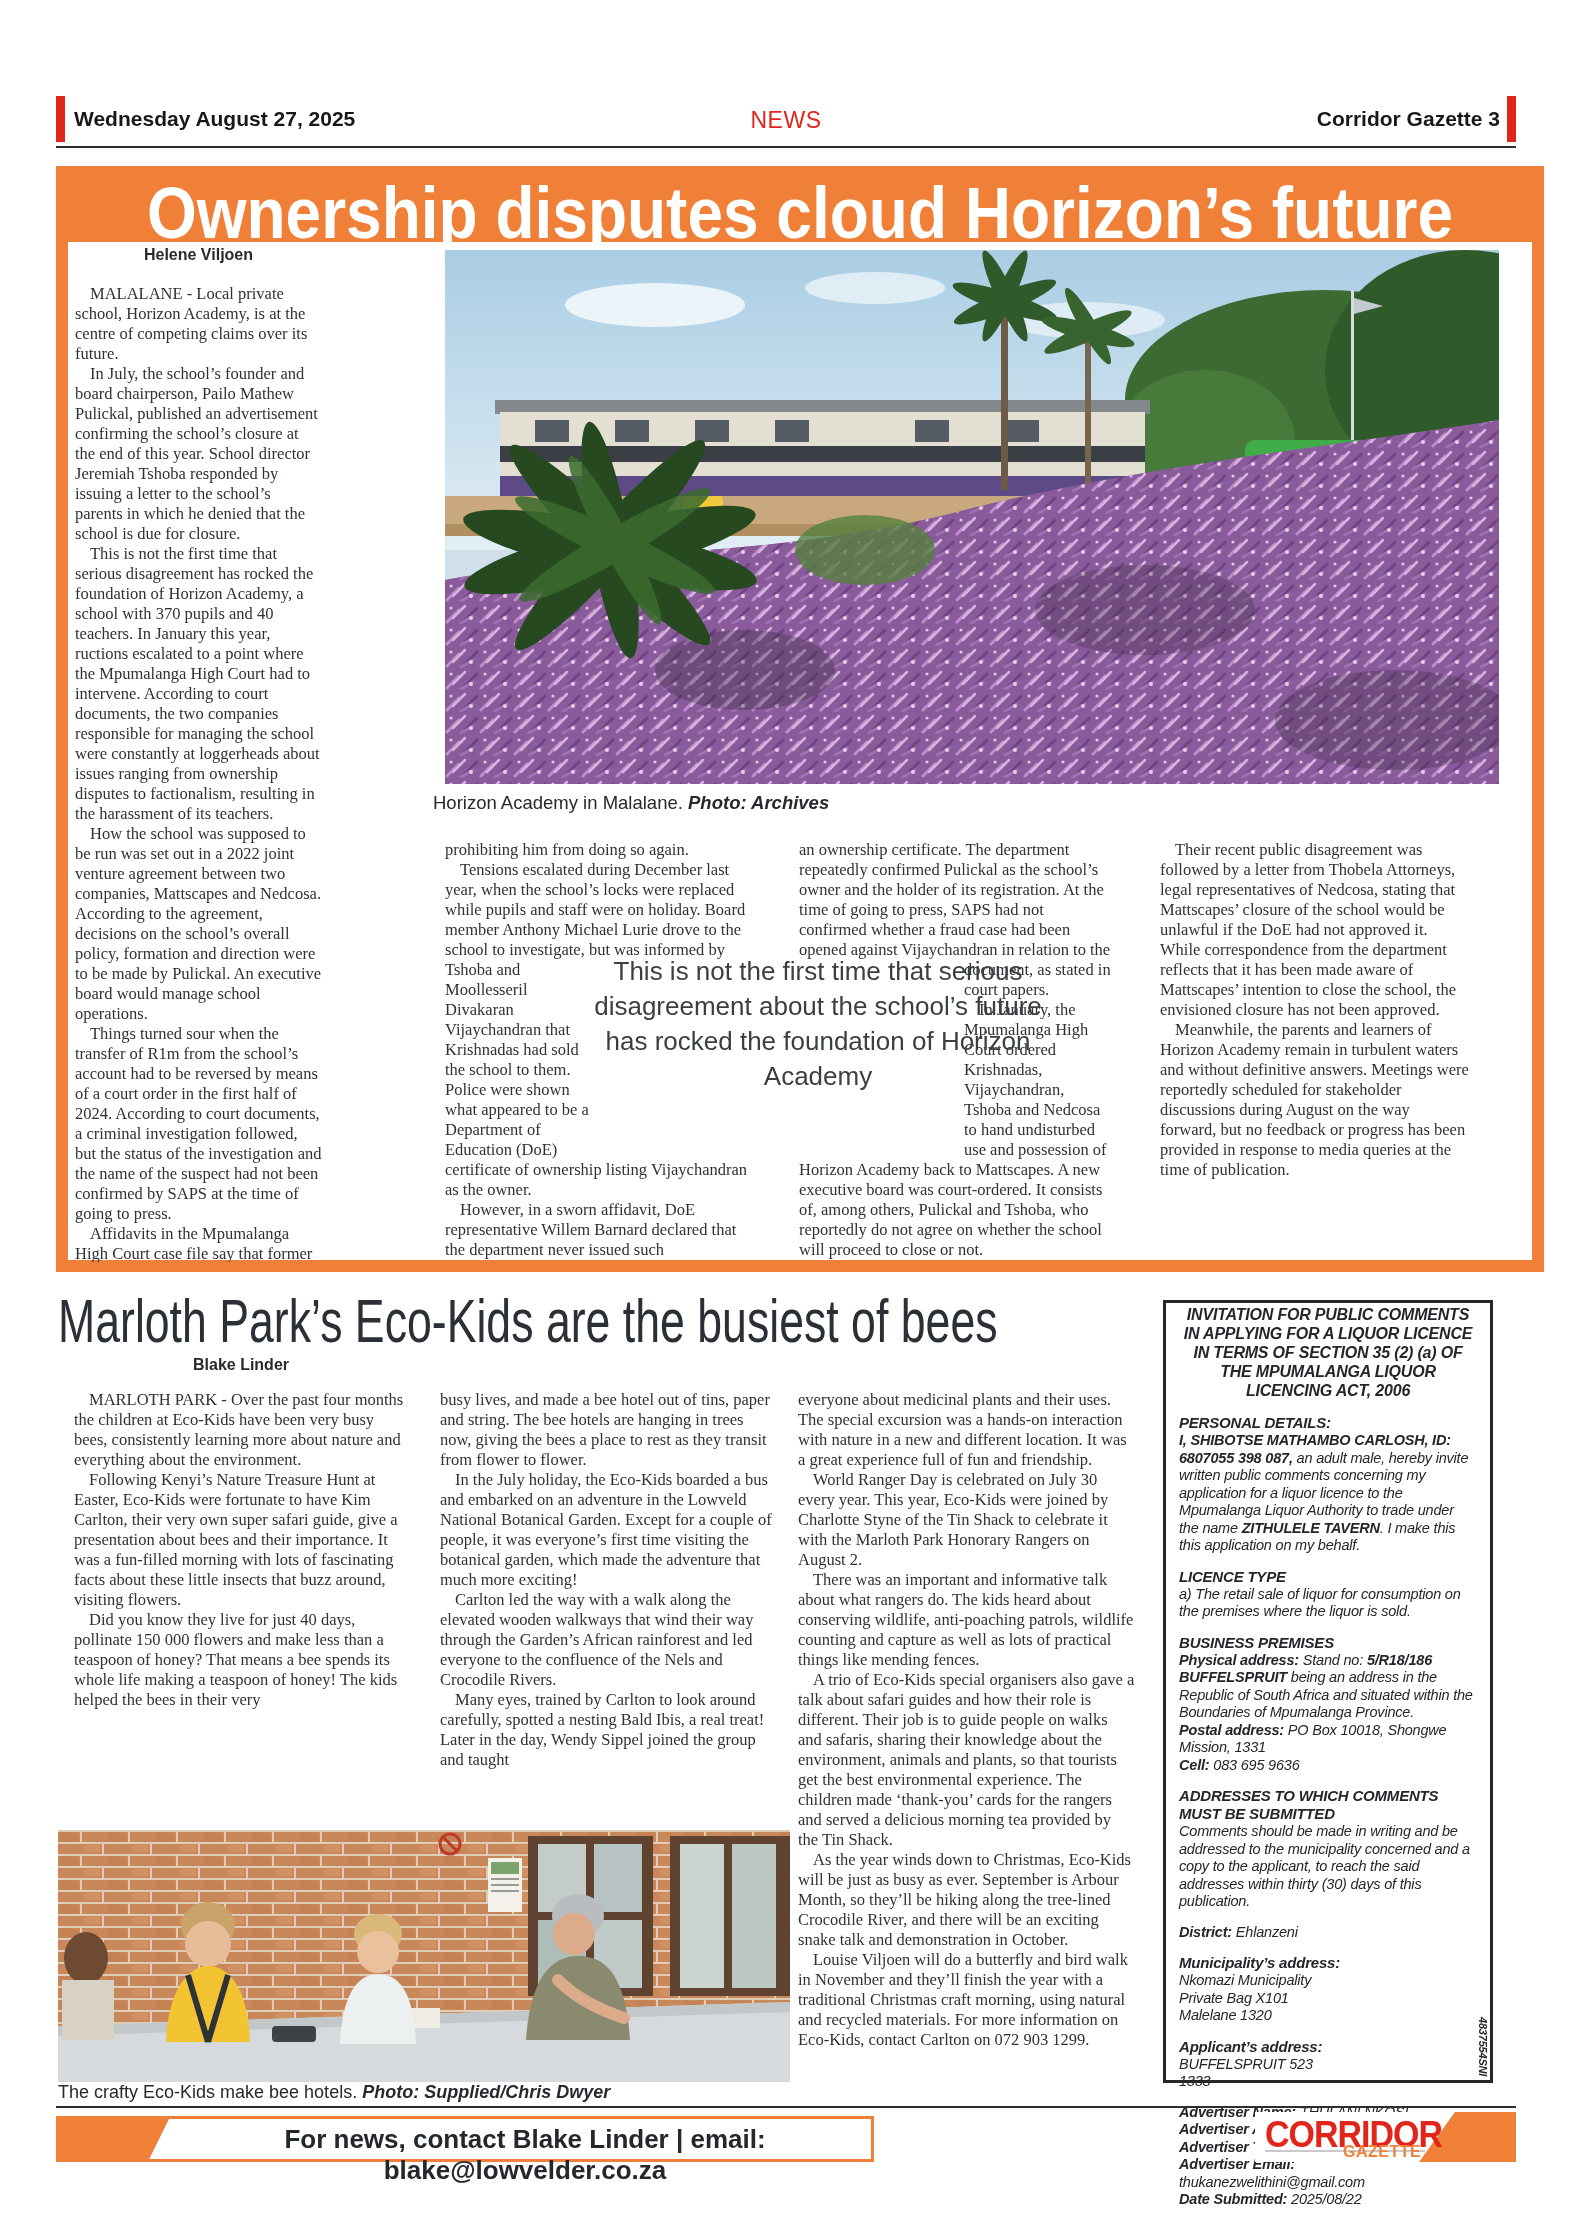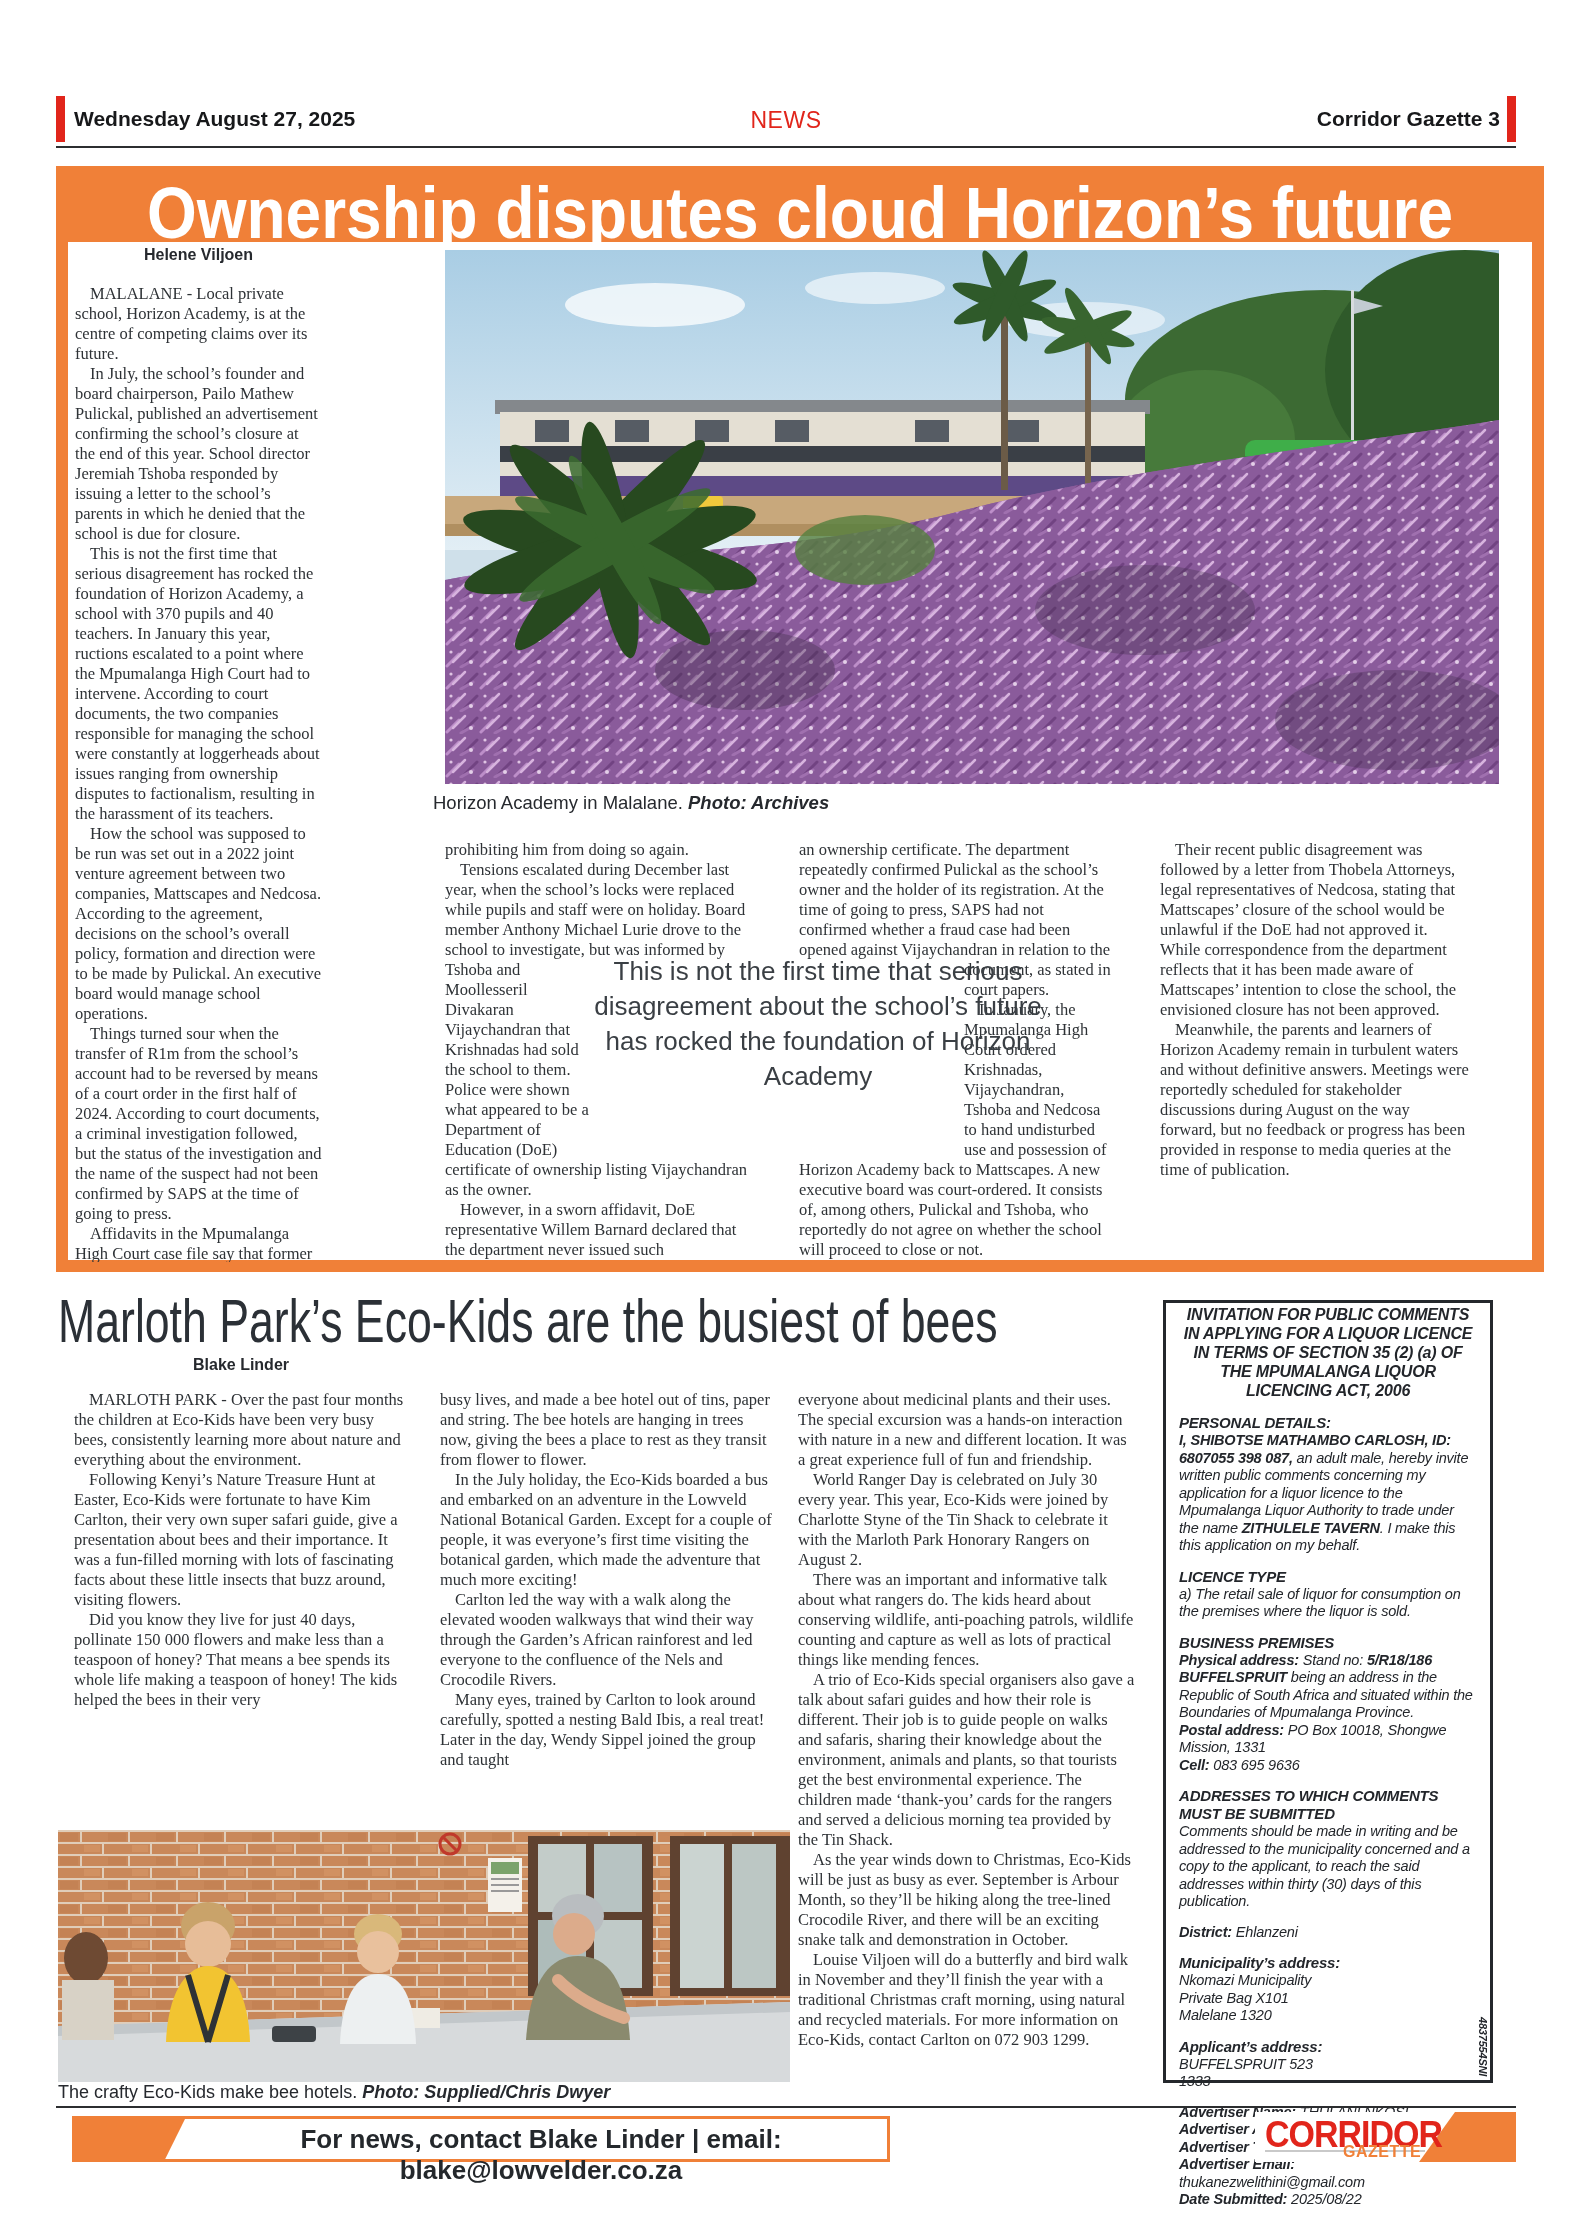--- a/index.html
+++ b/index.html
@@ -36,21 +36,21 @@
      box-sizing:border-box;padding:2px 13px 10px 13px;color:#23262b;letter-spacing:-.2px;font-style:italic;}
   .notice .title{font-size:16px;font-weight:bold;text-align:center;line-height:19px;margin-bottom:14px;}
   .notice .sec{margin-bottom:13px;font-size:14.5px;line-height:17.5px;}
   .notice h4{margin:0;font-size:15px;line-height:18px;}
   .notice b{font-weight:bold;}
   .notice-ref{position:absolute;right:1px;bottom:4px;writing-mode:vertical-rl;font-size:11px;font-weight:bold;color:#23262b;}
   
   .photo2{position:absolute;left:58px;top:1830px;width:732px;height:252px;overflow:hidden;background:#c9885a;}
   .bot-rule{position:absolute;left:56px;top:2106px;width:1460px;height:2px;background:#2c2e30;}
   .footer-bar{position:absolute;left:56px;top:2116px;width:818px;height:46px;border:3px solid #f08038;
-     box-sizing:border-box;background:#ffffff;margin-left:16px;}
+     box-sizing:border-box;background:#ffffff;}
   .footer-slant{position:absolute;left:0;top:0;width:110px;height:40px;background:#f08038;
      clip-path:polygon(0 0,100% 0,82% 100%,0 100%);}
   .footer-text{position:absolute;left:130px;right:10px;top:5px;text-align:center;font-size:26px;font-weight:bold;color:#24282c;}
   .logo{position:absolute;left:1255px;top:2112px;width:261px;height:50px;background:#f08038;}
   .logo-white{position:absolute;left:0;top:0;width:200px;height:50px;background:#ffffff;
      clip-path:polygon(0 0,100% 0,82% 100%,0 100%);}
   .logo-corridor{position:absolute;left:10px;top:1px;font-size:34px;font-weight:800;color:#e1251b;
      letter-spacing:-1px;transform:scale(1,1.1);transform-origin:left top;}
   .logo-line{position:absolute;left:10px;top:38px;width:160px;height:2px;background:#c9c9c9;}
   .logo-gazette{position:absolute;left:88px;top:31px;font-size:16px;font-weight:bold;color:#f08038;letter-spacing:.5px;}

